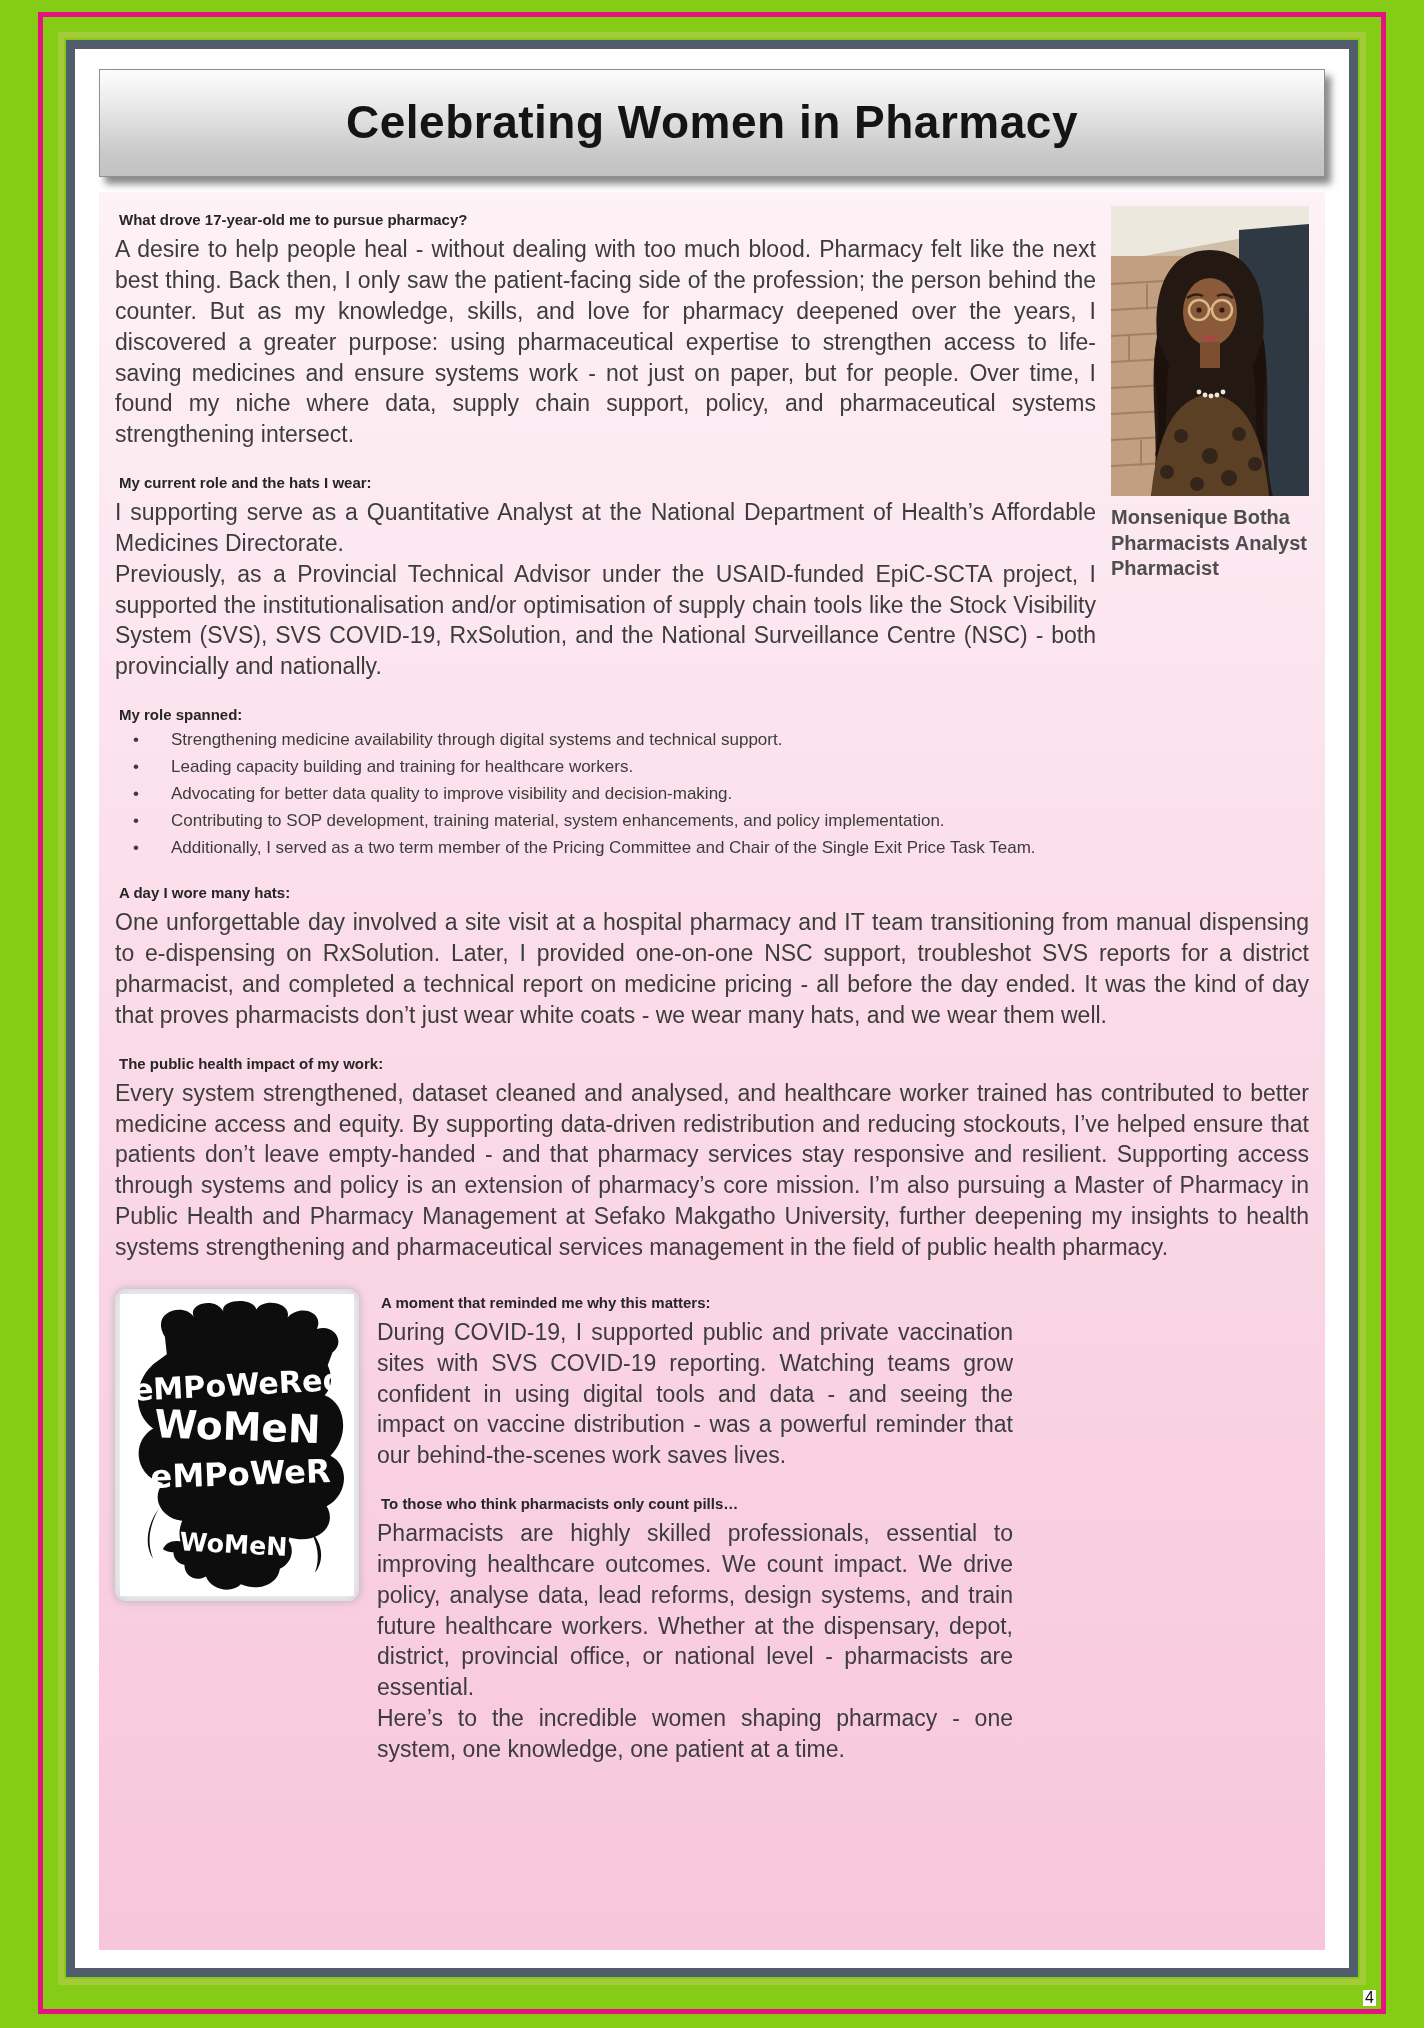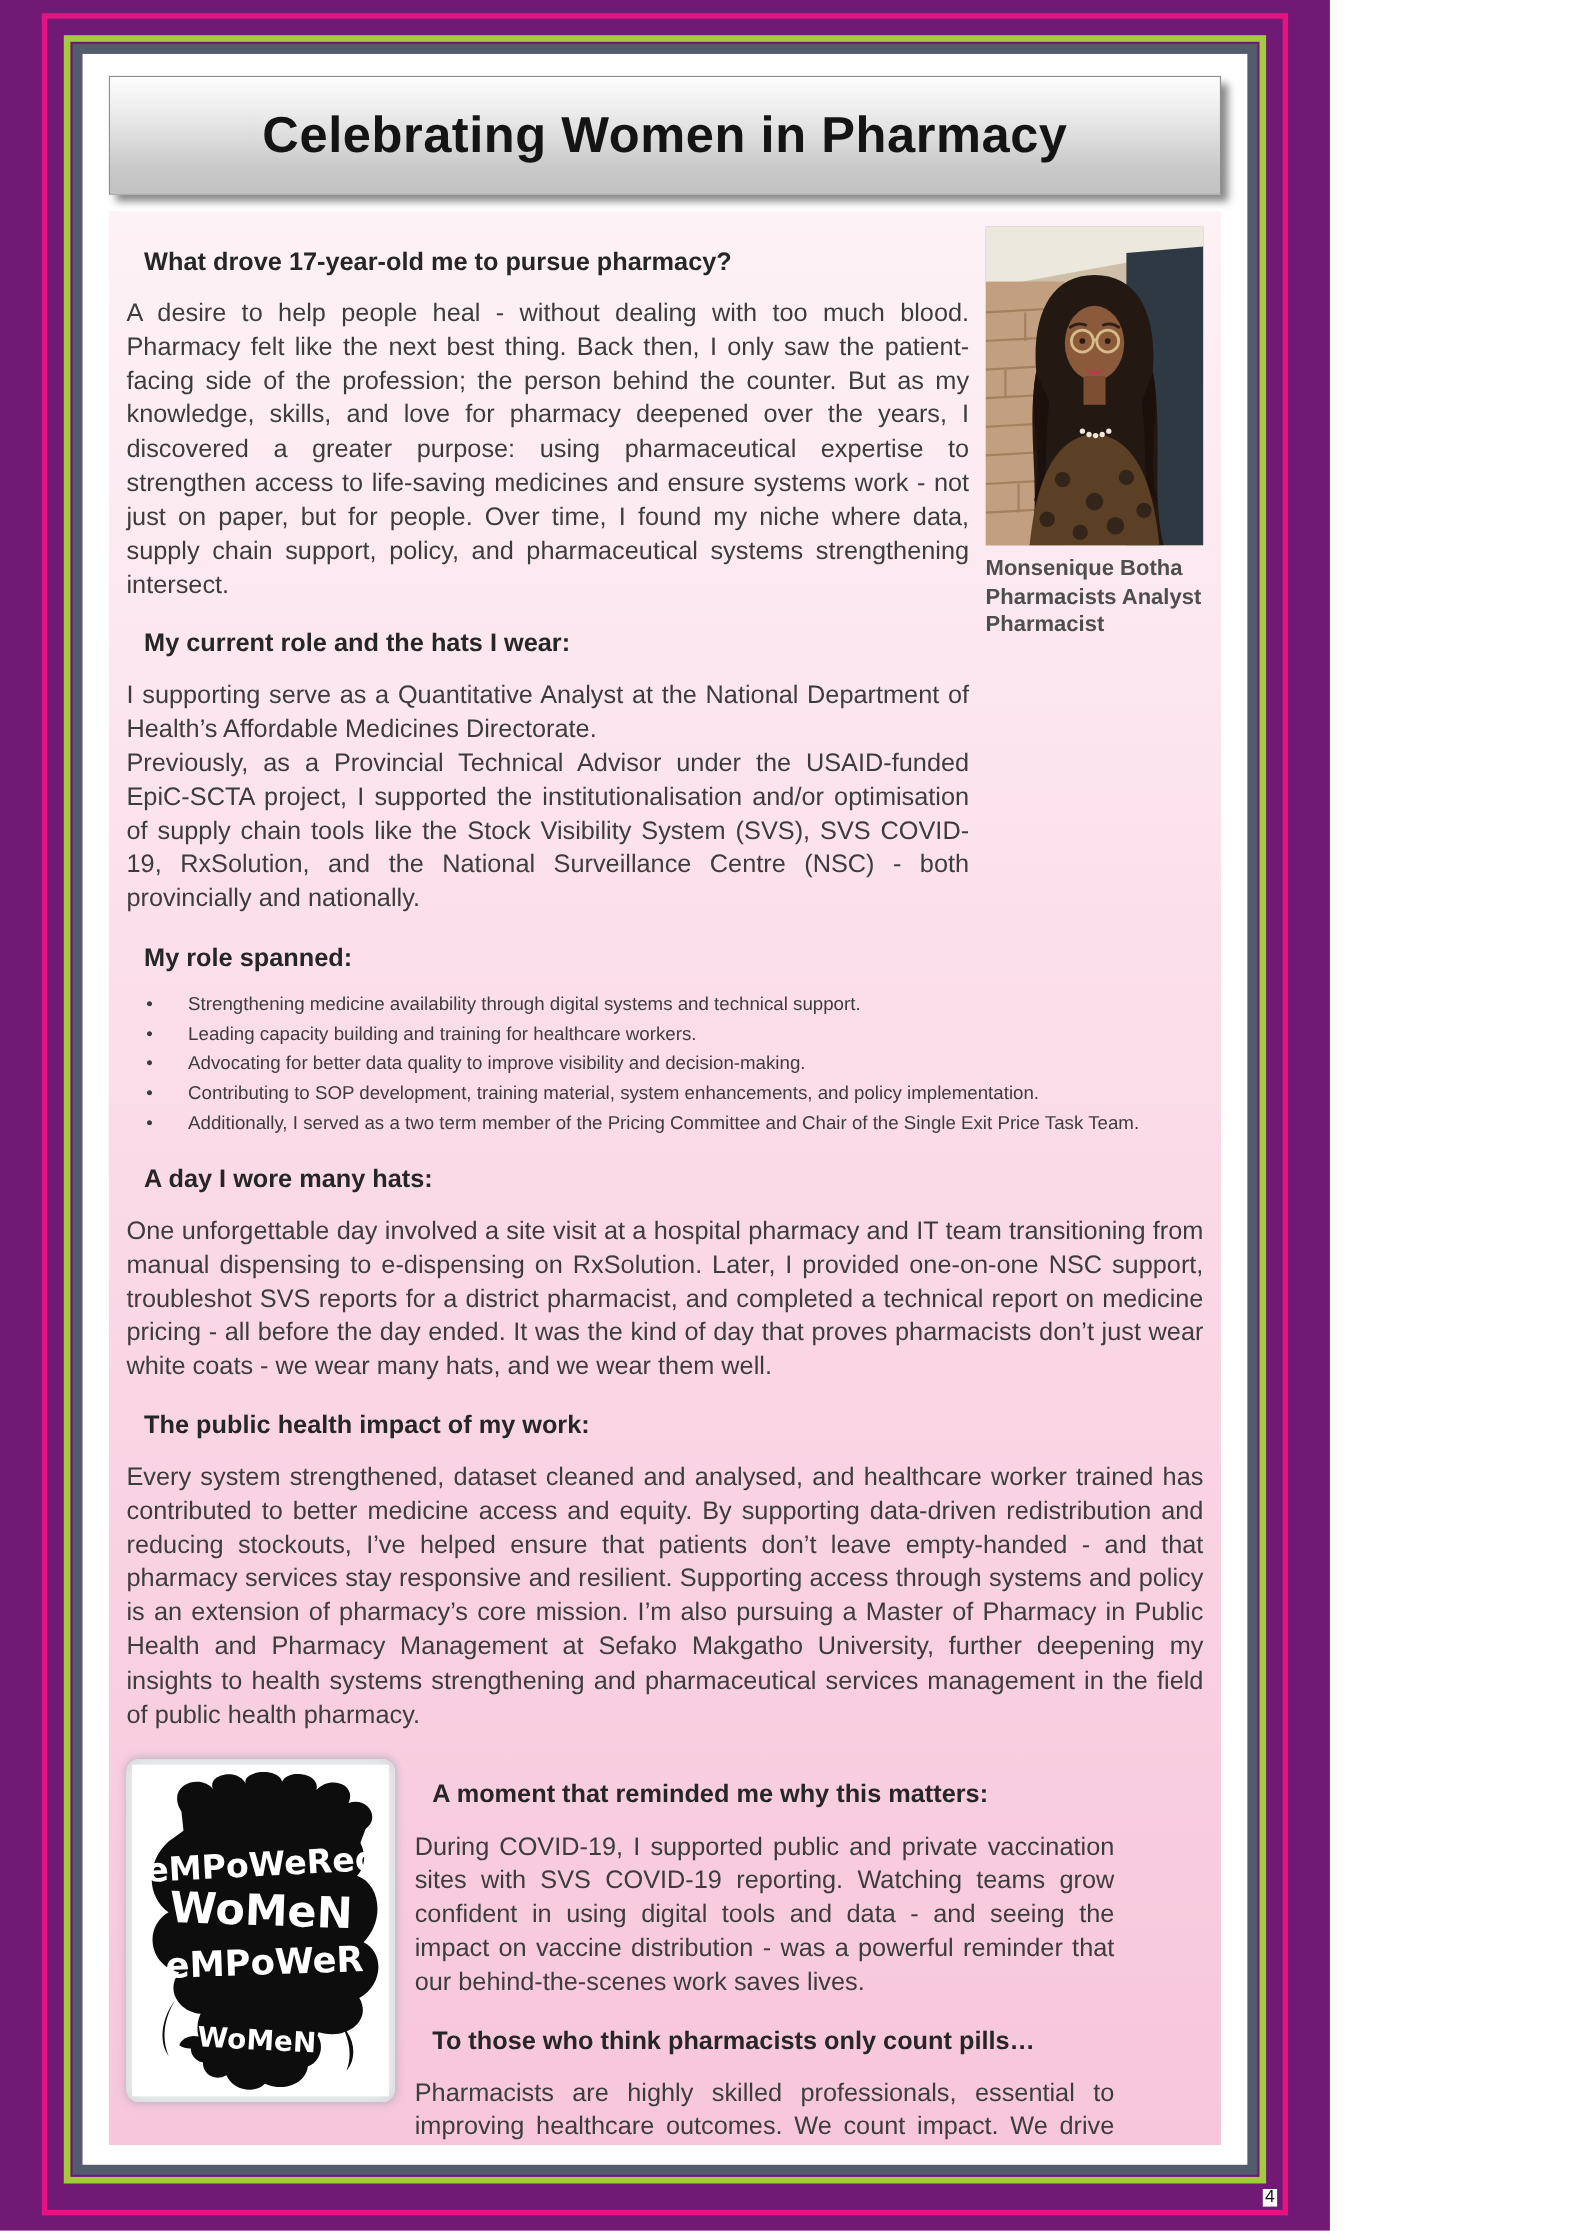--- a/index.html
+++ b/index.html
@@ -1,31 +1,31 @@
 <!DOCTYPE html>
 <html><head>
 <meta charset="utf-8">
 <style>
   html,body{margin:0;padding:0;background:#ffffff;}
   body{width:1428px;height:2028px;font-family:"Liberation Sans", sans-serif;position:relative;}
-  .page{position:relative;width:1209px;height:2028px;box-sizing:border-box;padding:12px 38px 14px;background:#701a75;}
+  .page{position:relative;width:1424px;height:2028px;box-sizing:border-box;padding:12px 38px 14px;background:#84cc16;}
   .frame-magenta{height:100%;box-sizing:border-box;border:5px solid #e5137f;padding:15px 15px 24px;}
   .frame-green{height:100%;box-sizing:border-box;border:6px solid #a4cb3a;padding:2px;}
   .frame-slate{height:100%;box-sizing:border-box;border:9px solid #515d6d;background:#fff;}
   .inner{height:100%;box-sizing:border-box;padding:20px 24px 18px;display:flex;flex-direction:column;background:#fff;}
 
   .banner{background:linear-gradient(180deg,#fdfdfd 0%,#ececec 30%,#c9c9c9 78%,#c2c2c2 100%);
     border:1px solid #8f8f8f;box-shadow:6px 7px 7px rgba(40,40,40,0.55);
     text-align:center;padding:25px 0 27px;margin-bottom:15px;flex:0 0 auto;}
   .banner h1{margin:0;font-size:46px;font-weight:bold;color:#141414;letter-spacing:.5px;}
 
   .pink{flex:1 1 auto;background:linear-gradient(180deg,#fdf2f6 0%,#fbdce9 45%,#f7c6da 100%);
     padding:14px 16px 30px;box-sizing:border-box;overflow:hidden;}
 
-  h3{margin:16px;font-size:23px;line-height:1.35;font-weight:bold;color:#262626;text-align:left;}
+  h3{margin:4px;font-size:15px;line-height:1.35;font-weight:bold;color:#262626;text-align:left;}
   p{margin:0;font-size:23px;line-height:1.34;color:#3c3c3c;text-align:justify;}
   .sec{margin-top:23px;}
   .sec:first-child{margin-top:0;}
 
   .intro{display:flex;gap:15px;align-items:flex-start;}
   .intro-text{flex:1 1 auto;min-width:0;}
   .photo-col{flex:0 0 198px;width:198px;}
   .photo-frame{width:198px;height:290px;overflow:hidden;background:#cfbfa8;}
   .photo-frame svg{display:block;}
   .caption{margin-top:9px;font-weight:bold;font-size:20px;line-height:1.28;color:#4e4e4e;text-align:left;}

